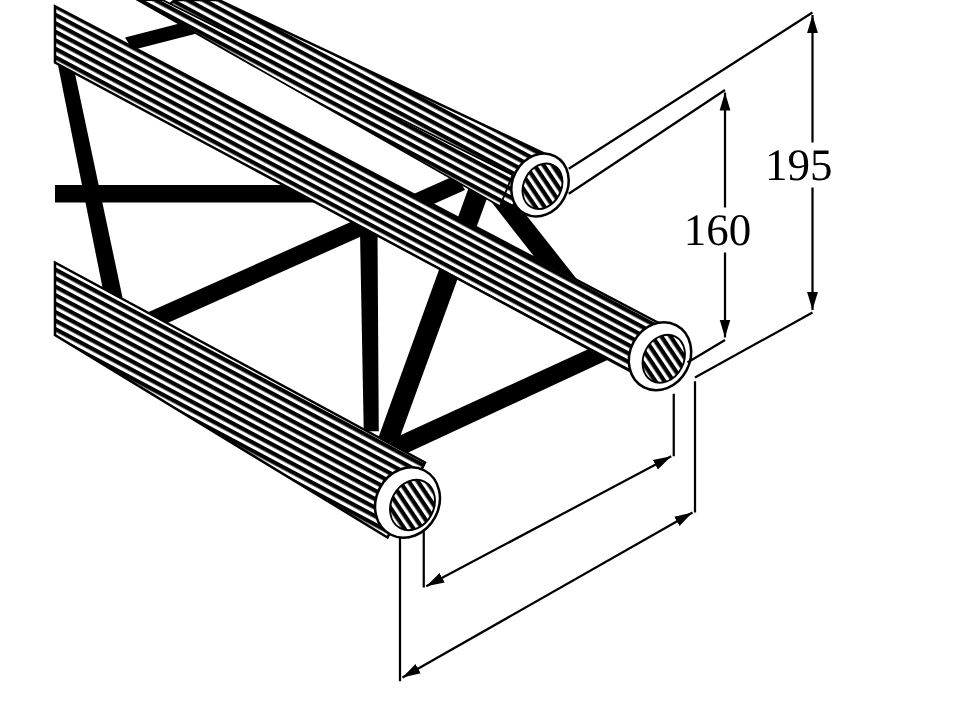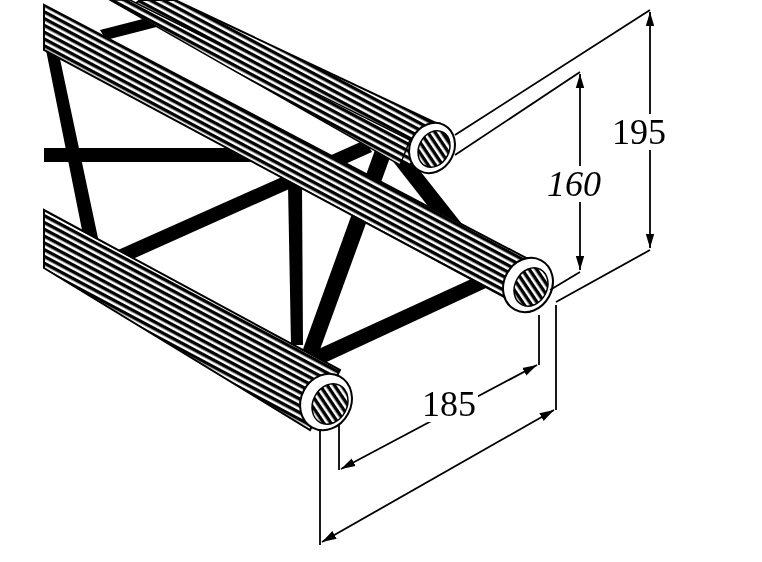--- a/index.html
+++ b/index.html
@@ -75,15 +75,14 @@
     <line x1="539" y1="315" x2="539" y2="365"></line>
     <line x1="341" y1="469" x2="537" y2="365" marker-start="url(#arrowEnd)" marker-end="url(#arrowEnd)"></line>
 
     <line x1="320" y1="430" x2="320" y2="545"></line>
     <line x1="556" y1="305" x2="556" y2="410"></line>
     <line x1="322" y1="542" x2="554" y2="410" marker-start="url(#arrowEnd)" marker-end="url(#arrowEnd)"></line>
   </g>
 </svg>
 
   <div class="dim-label" style="left:610px;top:114px;">195</div>
-  <div class="dim-label" style="left:545px;top:166px;font-style:italic;">160</div>
-  <div class="dim-label" style="left:420px;top:386px;">185</div>
+  <div class="dim-label" style="left:545px;top:166px;">160</div>
 </div>
 
 </body></html>

